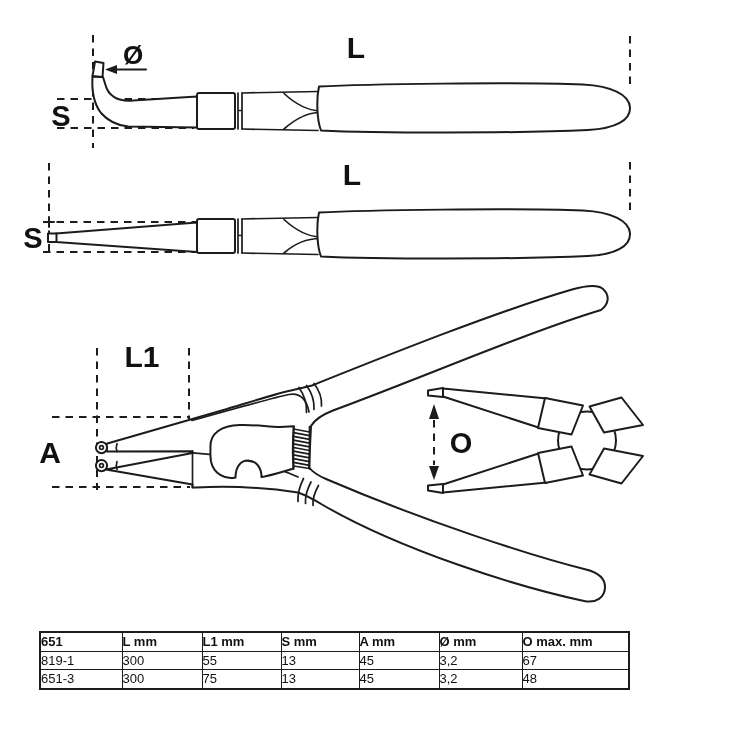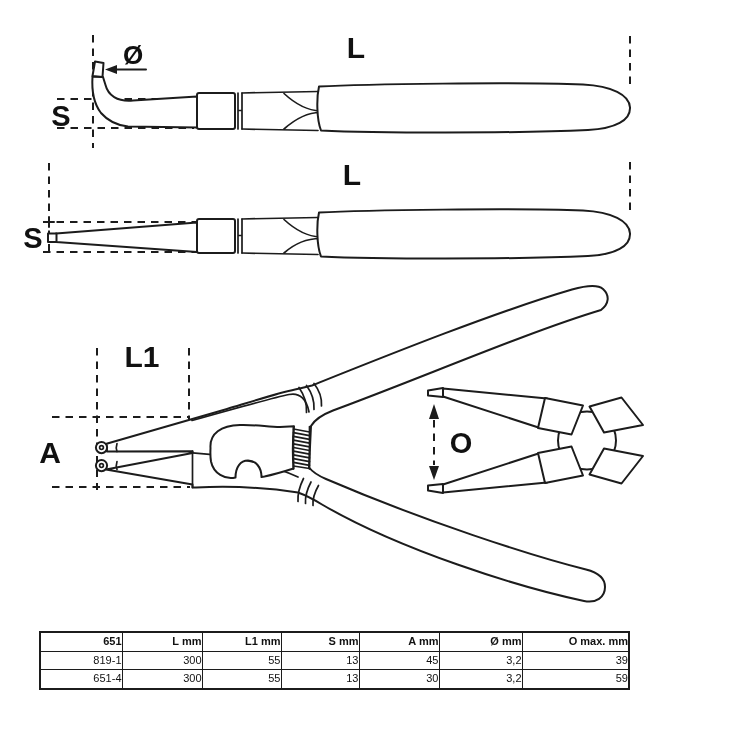--- a/index.html
+++ b/index.html
@@ -8,21 +8,21 @@
   #drawing{position:absolute;left:0;top:0;}
   svg text{font-family:"Liberation Sans",sans-serif;font-weight:bold;fill:#111;}
   .ln{stroke:#1c1c1c;stroke-width:2;fill:none;stroke-linejoin:round;stroke-linecap:round;}
   .fw{stroke:#1c1c1c;stroke-width:2;fill:#ffffff;stroke-linejoin:round;}
   .thin{stroke:#1c1c1c;stroke-width:1.7;fill:none;stroke-linecap:round;}
   .dash{stroke:#1c1c1c;stroke-width:2;fill:none;stroke-dasharray:7.5 6;}
   .solidfill{fill:#1c1c1c;stroke:none;}
   #spec-table{position:absolute;left:39px;top:631px;border-collapse:collapse;table-layout:fixed;
               width:589px;}
   #spec-table td,#spec-table th{border:1.6px solid #1c1c1c;height:17.5px;padding:0;
-              text-align:right;vertical-align:middle;font-size:11px;line-height:1;color:#111;
+              text-align:left;vertical-align:middle;font-size:13px;line-height:1;color:#111;
               overflow:hidden;white-space:nowrap;}
   #spec-table{border:2.2px solid #1c1c1c;}
   #spec-table th{font-weight:bold;}
   #spec-table td{font-weight:normal;}
 </style>
 </head>
 <body>
 
 <div id="stage">
 
@@ -178,26 +178,26 @@
       </tr>
     </thead>
     <tbody>
       <tr>
         <td>819-1</td>
         <td>300</td>
         <td>55</td>
         <td>13</td>
         <td>45</td>
         <td>3,2</td>
-        <td>39</td>
+        <td>67</td>
       </tr>
       <tr>
-        <td>651-4</td>
+        <td>651-3</td>
         <td>300</td>
-        <td>55</td>
+        <td>75</td>
         <td>13</td>
-        <td>30</td>
+        <td>45</td>
         <td>3,2</td>
-        <td>59</td>
+        <td>48</td>
       </tr>
     </tbody>
   </table>
 </div>
 
 </body></html>

